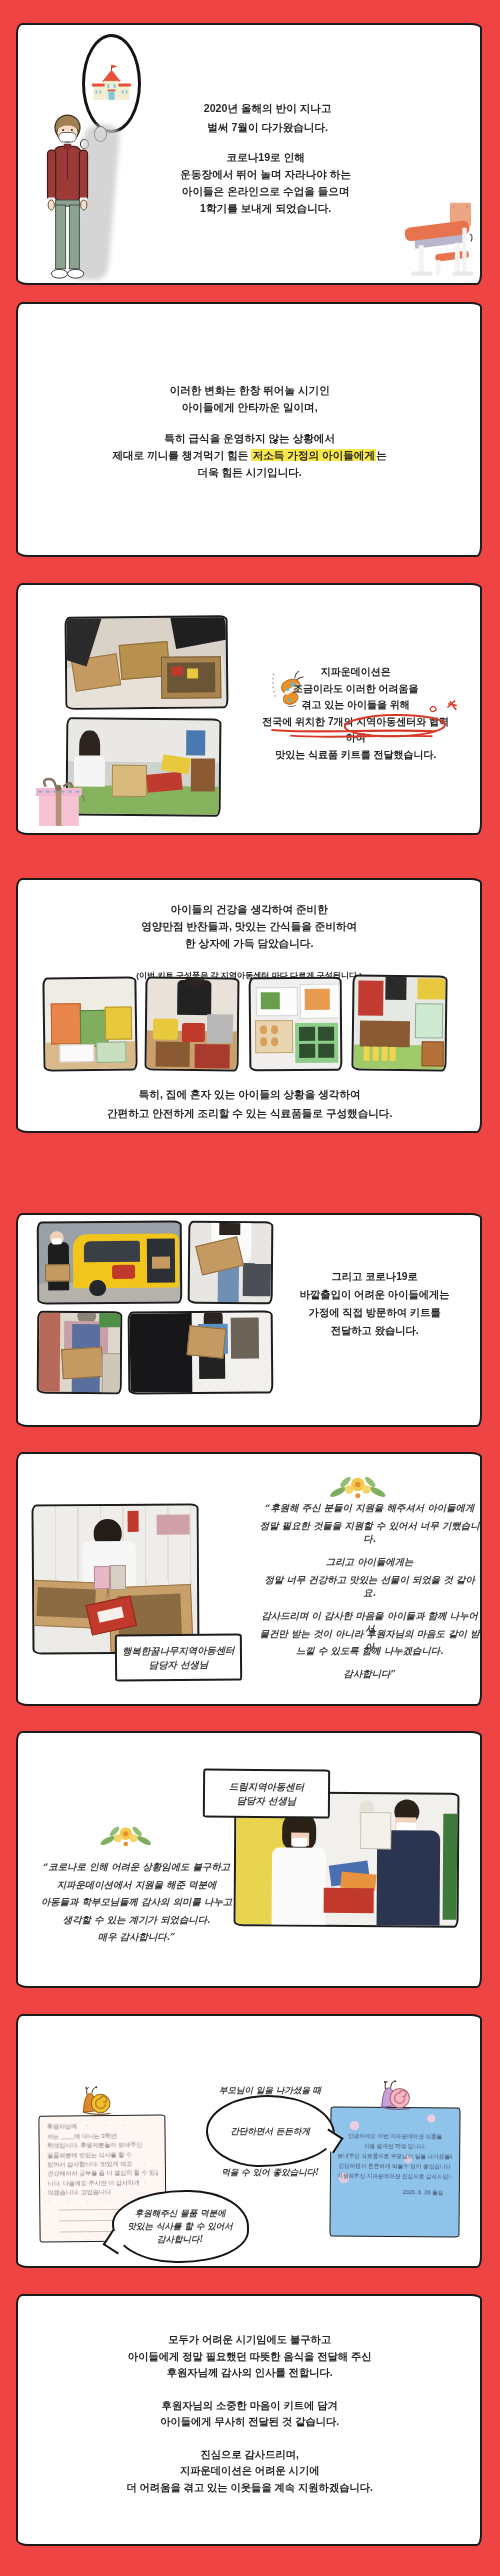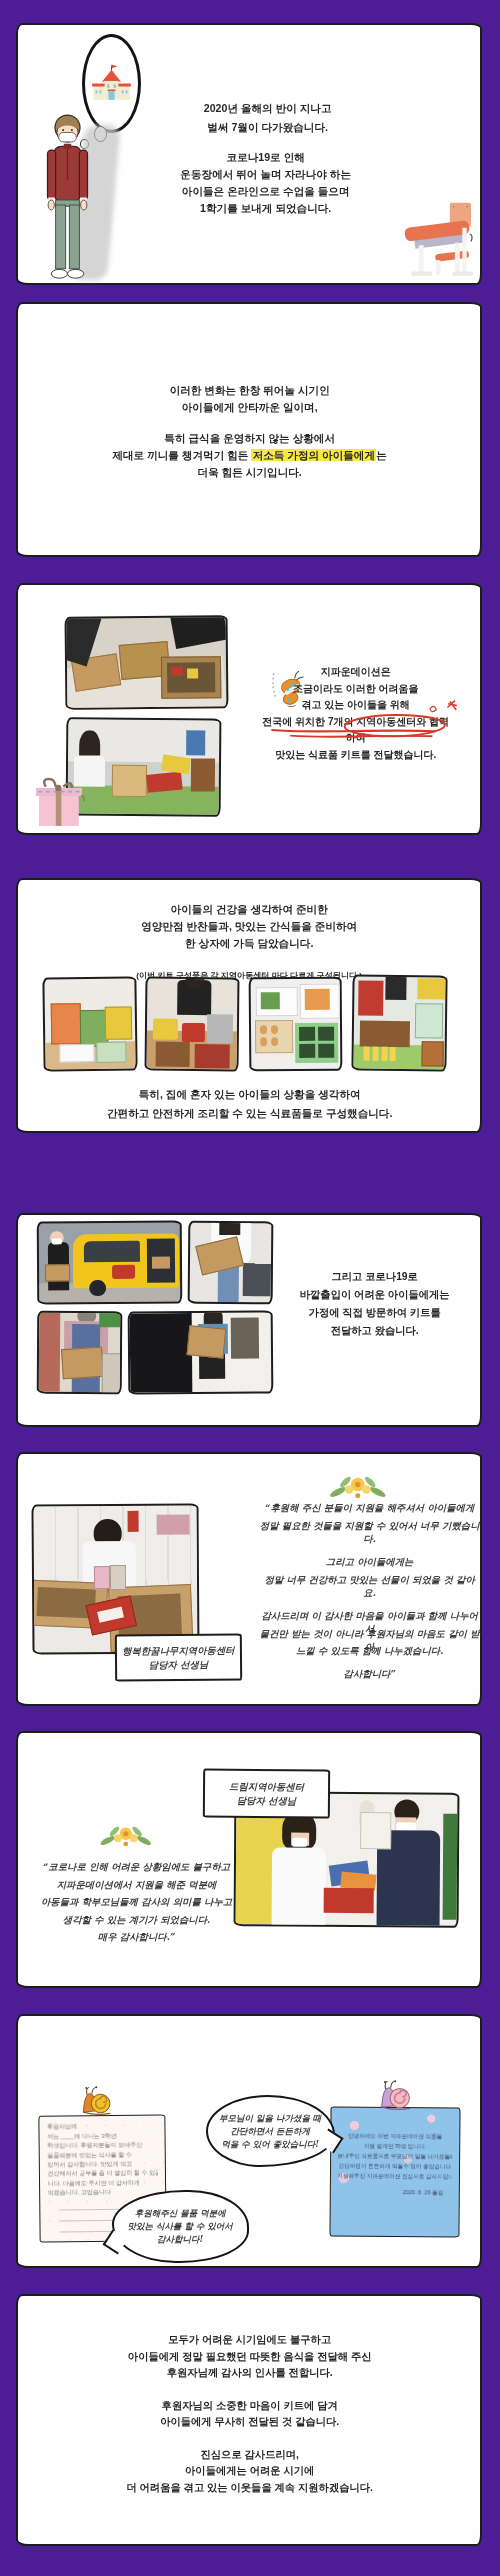--- a/index.html
+++ b/index.html
@@ -1,34 +1,34 @@
 <!DOCTYPE html>
 <html style="font-size:10px"><head>
 <meta charset="utf-8">
 <style>
   html,body{margin:0;padding:0;background:#ffffff;}
-  #page{position:relative;width:501px;height:2576px;background:#4c1d95;overflow:hidden;
+  #page{position:relative;width:501px;height:2576px;background:#ef4444;overflow:hidden;
         font-family:"Liberation Sans", sans-serif;color:#272727;}
   .card{position:absolute;left:15.7px;width:466px;background:#fff;border:2.5px solid #1c1c1c;
         border-radius:6.3px 11.3px 5px 12.5px / 10px 5px 11.3px 6.3px;box-sizing:border-box;}
   .abs{position:absolute;}
   .txt{position:absolute;text-align:center;font-weight:700;font-size:10.6px;line-height:17px;color:#272727;}
   .hand{font-family:"DejaVu Serif", serif;font-style:italic;font-weight:700;color:#3c3c3c;}
   .mark{background:#f8e748;padding:0 1.3px;}
   .photo{position:absolute;border:2.5px solid #1d1d1d;border-radius:5px 8.8px 4.4px 9.4px / 8.1px 4.4px 8.8px 5px;
          overflow:hidden;box-sizing:border-box;background:#e8e5e0;}
   .labelbox{position:absolute;background:#fff;border:2.5px solid #1d1d1d;
             border-radius:2.5px 5px 1.9px 5.6px / 4.4px 2.5px 5px 1.9px;display:flex;flex-direction:column;
             justify-content:center;align-items:center;z-index:5;}
   .labelbox div{font-size:9.4px;line-height:13.8px;}
   .bubble{position:absolute;background:#fff;border:2.5px solid #151515;z-index:6;
           display:flex;flex-direction:column;justify-content:center;align-items:center;text-align:center;}
   .bubble div{font-size:8.5px;line-height:13px;}
   .bubble:after{content:'';position:absolute;width:16.3px;height:16.3px;background:#fff;}
-  .bubble.tail-right{border-radius:48% 52% 58% 42% / 50% 55% 45% 50%;}
+  .bubble.tail-right{border-radius:48% 52% 58% 42% / 50% 55% 45% 50%;gap:28px;}
   .bubble.tail-right:after{right:-8.1px;top:52%;border-right:2.5px solid #151515;border-top:2.5px solid #151515;transform:rotate(33deg);}
   .bubble.tail-left{border-radius:55% 45% 52% 48% / 48% 52% 45% 55%;}
   .bubble.tail-left:after{left:-7.5px;bottom:10px;border-left:2.5px solid #151515;border-bottom:2.5px solid #151515;transform:rotate(33deg);}
   .blur{filter:blur(0.4px);}
   .letter-line{white-space:nowrap;overflow:hidden;}
 </style>
 </head>
 <body>
 
 <div id="page">
@@ -477,19 +477,19 @@
       <div>모두가 어려운 시기임에도 불구하고</div>
       <div>아이들에게 정말 필요했던 따뜻한 음식을 전달해 주신</div>
       <div>후원자님께 감사의 인사를 전합니다.</div>
     </div>
     <div class="txt" style="left:38px;top:102px;width:388px;font-size:10.3px;line-height:16.3px;">
       <div>후원자님의 소중한 마음이 키트에 담겨</div>
       <div>아이들에게 무사히 전달된 것 같습니다.</div>
     </div>
     <div class="txt" style="left:38px;top:151px;width:388px;font-size:10.3px;line-height:16.3px;">
       <div>진심으로 감사드리며,</div>
-      <div>아이들에게는 어려운 시기에</div>
+      <div>지파운데이션은 어려운 시기에</div>
       <div>더 어려움을 겪고 있는 이웃들을 계속 지원하겠습니다.</div>
     </div>
   </div>
 
 </div>
 
 
 </body></html>

